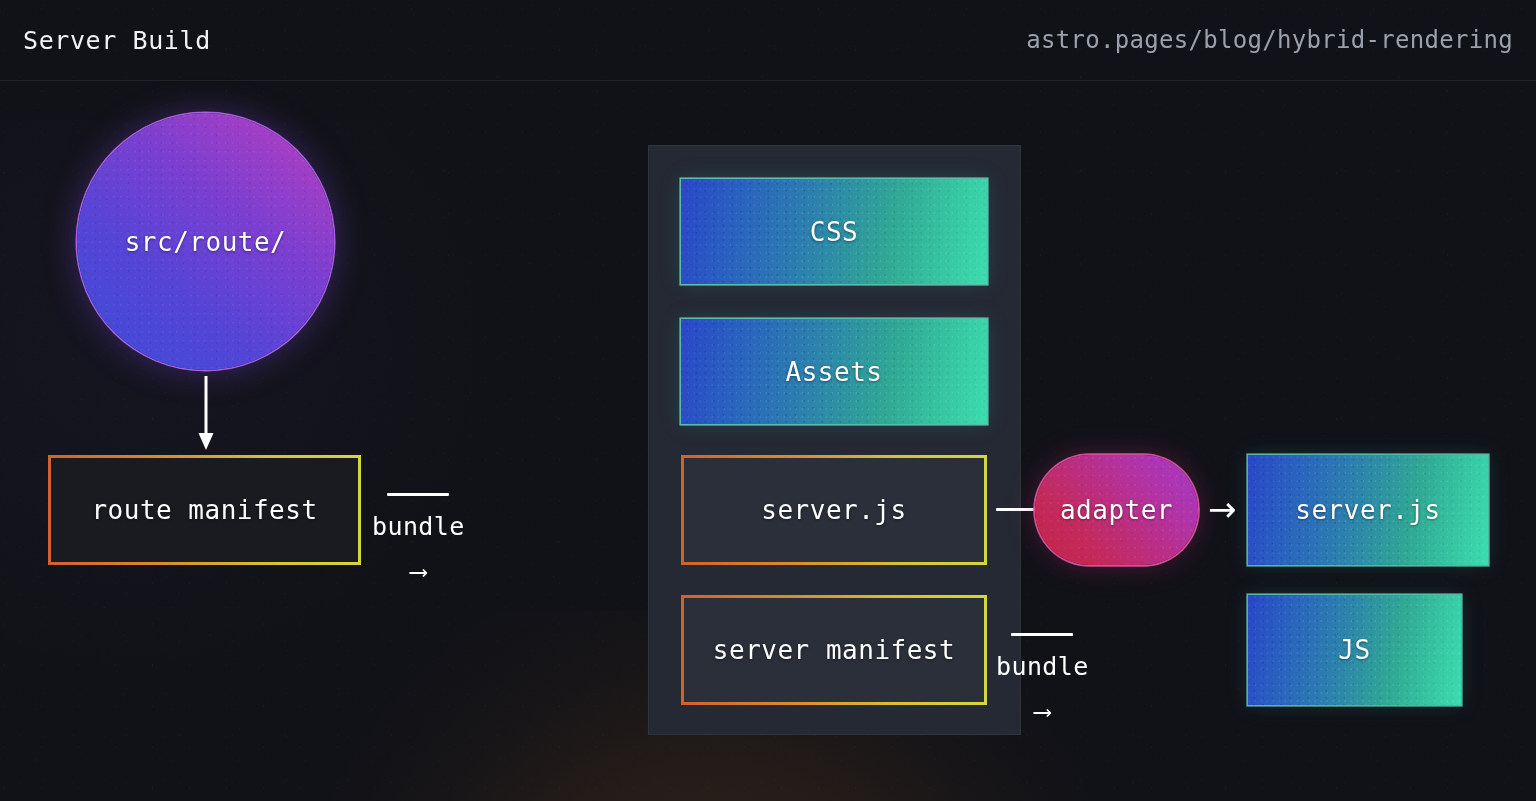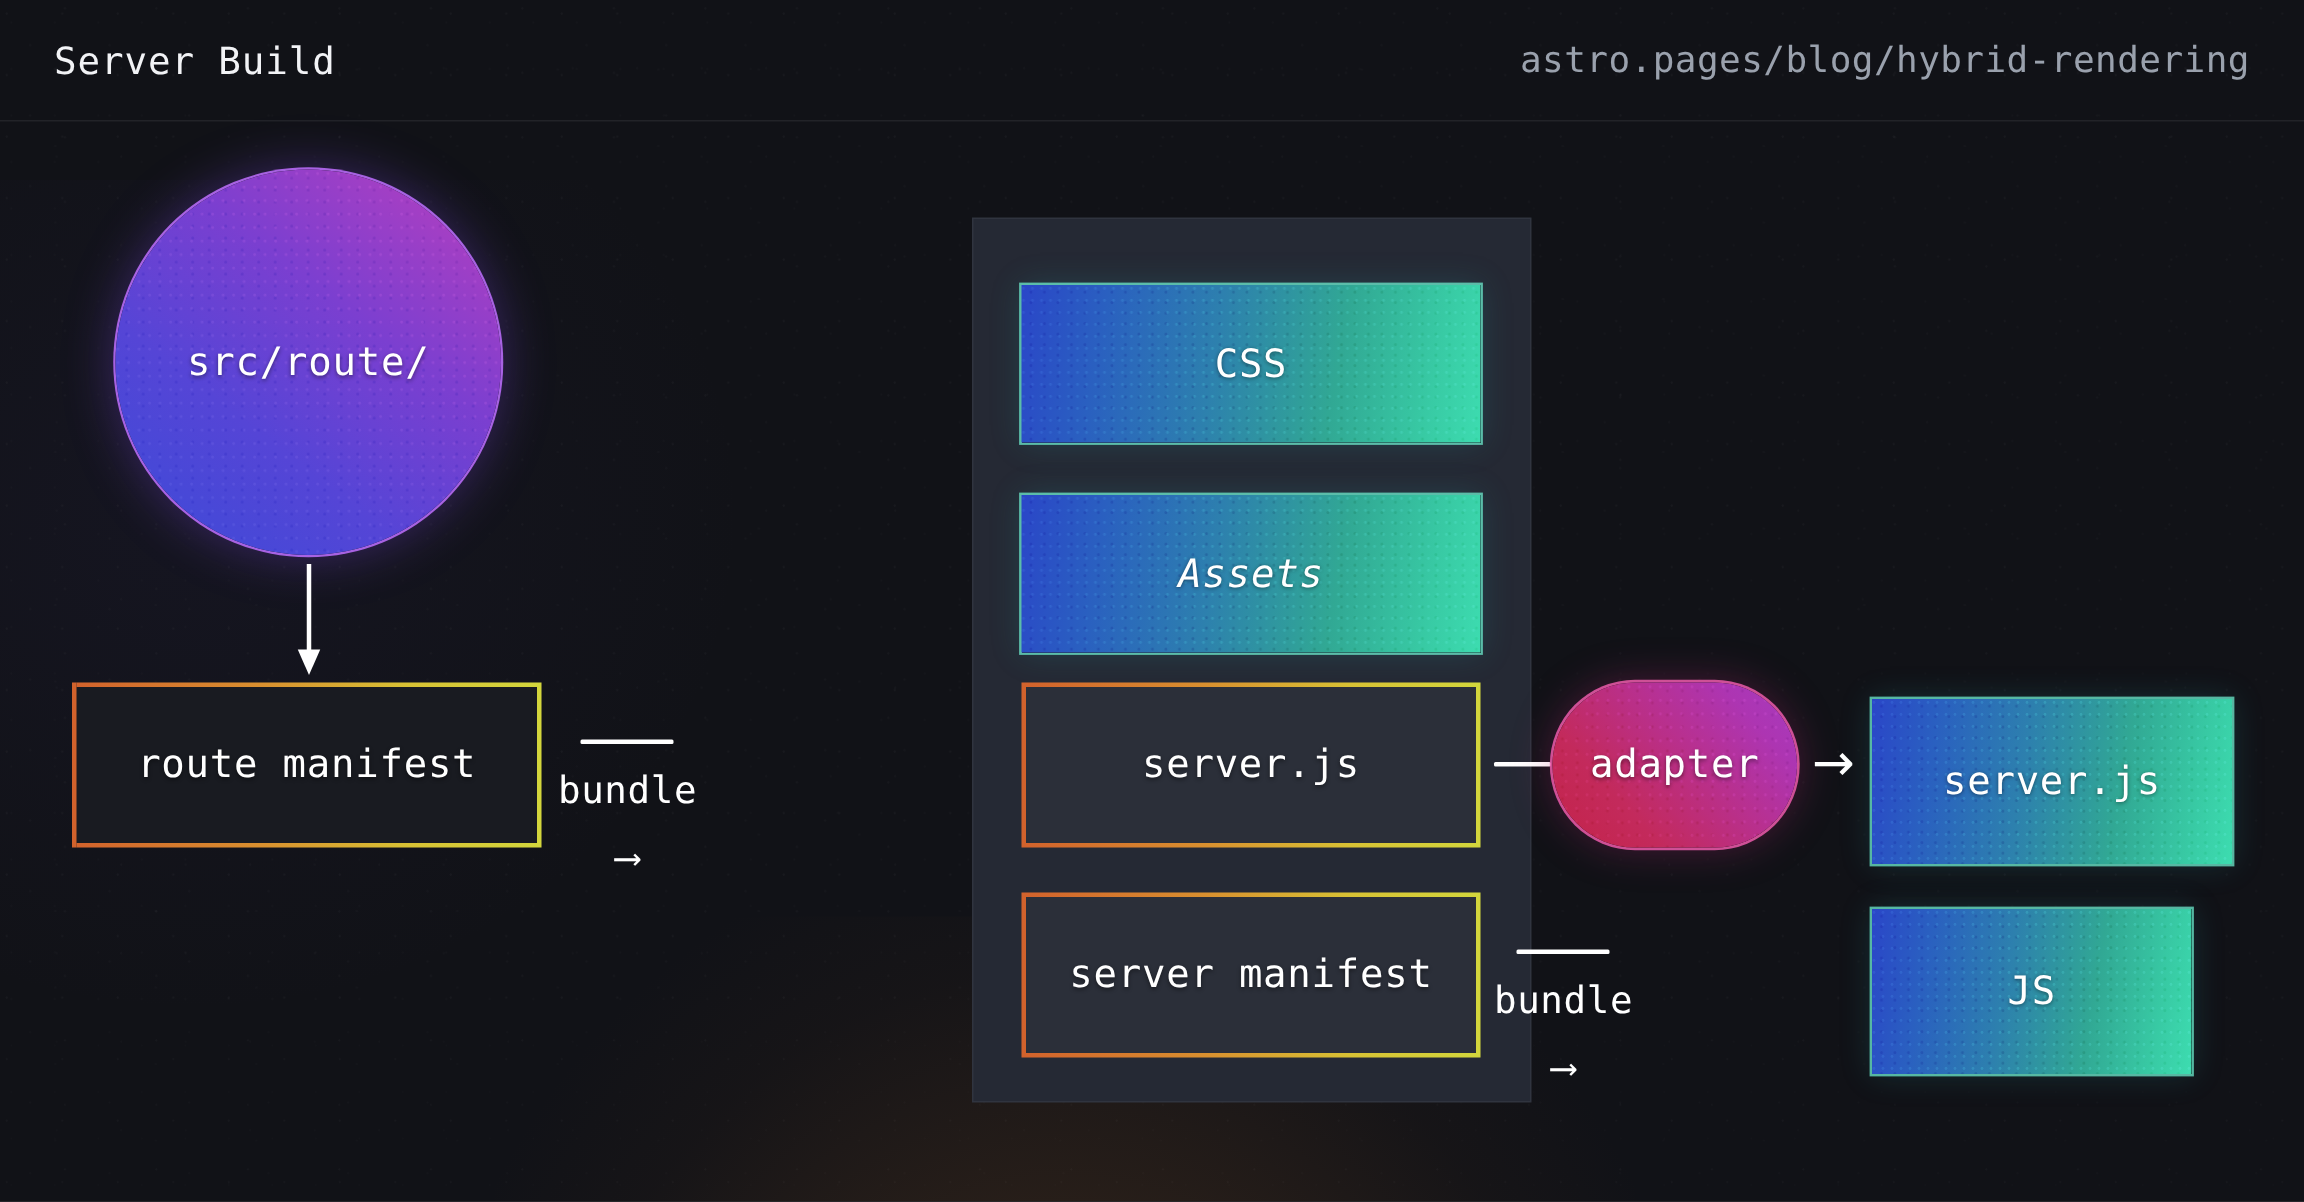--- a/index.html
+++ b/index.html
@@ -42,21 +42,21 @@
       radial-gradient(circle at 55% 91%, rgba(255,255,255,0.04) 0.6px, transparent 1px),
       radial-gradient(circle at 26% 48%, rgba(255,255,255,0.035) 0.5px, transparent 1px);
     background-size:37px 41px, 53px 47px, 61px 43px, 43px 59px, 67px 51px, 29px 31px;
   }
 
   
   .header {
     position:absolute; left:0; top:0;
     width:1536px; height:81px;
     display:flex; align-items:center; justify-content:space-between;
-    padding:0 36px;
+    padding:0 23px;
     border-bottom:1px solid rgba(255,255,255,0.075);
   }
   .header-title {
     font-size:25px; color:#f2f3f6; letter-spacing:0.6px; white-space:nowrap;
   }
   .header-url {
     font-size:24px; color:#9aa1ad; letter-spacing:0.3px; white-space:nowrap;
   }
 
   
@@ -131,21 +131,20 @@
     background:#252934;
     border:1px solid rgba(255,255,255,0.055);
   }
 
   
   .grad-box {
     position:absolute;
     display:flex; align-items:center; justify-content:center;
     background:linear-gradient(100deg, #2a46c8 0%, #2a60c0 18%, #2d80ae 42%, #31a894 68%, #38caa4 88%, #3ddcb0 100%);
     box-shadow:0 0 0 1.6px rgba(110,235,205,0.75), 0 0 20px rgba(40,160,170,0.22);
-    margin-top:11px;
   }
   .grad-box .grain {
     position:absolute; inset:0; opacity:0.32; mix-blend-mode:overlay;
     background-image:
       radial-gradient(circle at 22% 28%, rgba(255,255,255,0.5) 0.7px, transparent 1.2px),
       radial-gradient(circle at 70% 68%, rgba(0,0,0,0.5) 0.7px, transparent 1.2px);
     background-size:6px 8px, 9px 7px;
   }
 
   
@@ -208,21 +207,21 @@
     <span>⟶</span>
   </div>
 
   <div class="panel"></div>
 
   <div class="grad-box" style="left:681px; top:179px; width:306px; height:105px;">
     <div class="grain"></div>
     <span class="node-label">CSS</span>
   </div>
 
-  <div class="grad-box" style="left:681px; top:319px; width:306px; height:105px;font-style:italic;">
+  <div class="grad-box" style="left:681px; top:319px; width:306px; height:105px;">
     <div class="grain"></div>
     <span class="node-label">Assets</span>
   </div>
 
   <div class="dotted-box on-panel" style="left:681px; top:455px; width:306px; height:110px;">
     <div class="dotted-inner"></div>
     <span class="node-label">server.js</span>
   </div>
 
   <div class="dotted-box on-panel" style="left:681px; top:595px; width:306px; height:110px;">

